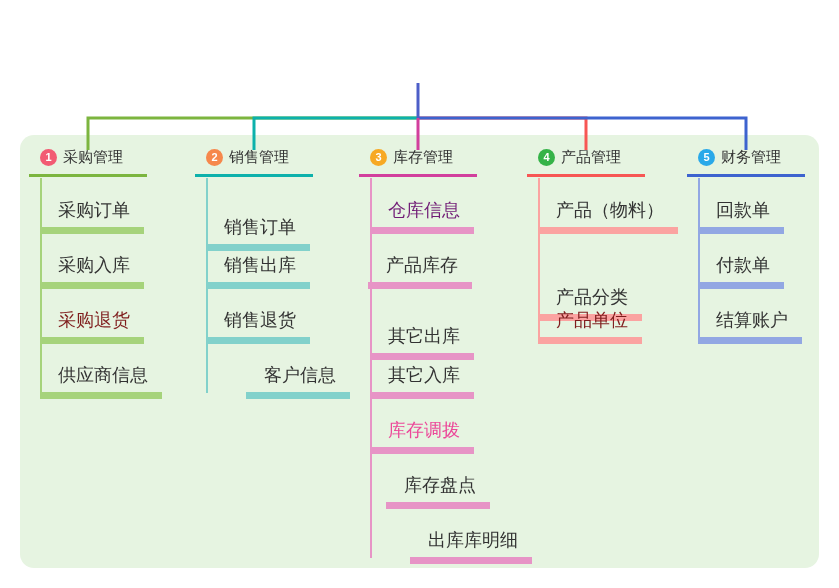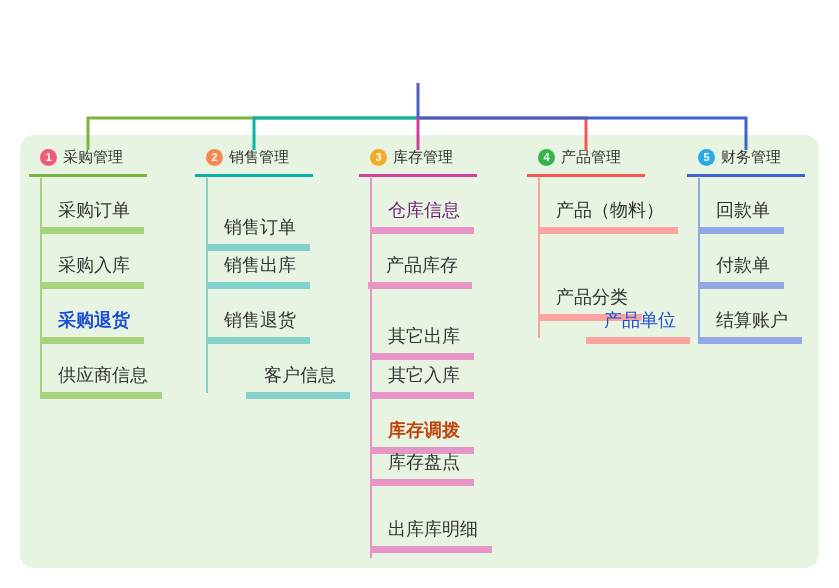--- a/index.html
+++ b/index.html
@@ -61,21 +61,21 @@
     <div class="children">
   <div class="child" style="left: 40px; top: 198px;">
     <span class="child-label" style="border-bottom-color: rgb(166, 211, 123); color: rgb(51, 51, 51);">采购订单</span>
   </div>
 
   <div class="child" style="left: 40px; top: 253px;">
     <span class="child-label" style="border-bottom-color: rgb(166, 211, 123); color: rgb(51, 51, 51);">采购入库</span>
   </div>
 
   <div class="child" style="left: 40px; top: 308px;">
-    <span class="child-label" style="border-bottom-color: rgb(166, 211, 123); color: #1d4ed8; font-weight: bold;">采购退货</span>
+    <span class="child-label" style="border-bottom-color: rgb(166, 211, 123); color: #7f1d1d;">采购退货</span>
   </div>
 
   <div class="child" style="left: 40px; top: 363px;">
     <span class="child-label" style="border-bottom-color: rgb(166, 211, 123); color: rgb(51, 51, 51);">供应商信息</span>
   </div>
 </div>
   </div>
 
   <div class="branch">
     <div class="branch-title" style="left: 195px; border-bottom-color: rgb(13, 177, 171); color: rgb(51, 51, 51);">
@@ -119,28 +119,28 @@
 
   <div class="child" style="left: 370px; top: 324px; text-align: center;">
     <span class="child-label" style="border-bottom-color: rgb(231, 148, 198); color: rgb(51, 51, 51);">其它出库</span>
   </div>
 
   <div class="child" style="left: 370px; top: 363px;">
     <span class="child-label" style="border-bottom-color: rgb(231, 148, 198); color: rgb(51, 51, 51);">其它入库</span>
   </div>
 
   <div class="child" style="left: 370px; top: 418px;">
-    <span class="child-label" style="border-bottom-color: rgb(231, 148, 198); color: #c2410c; font-weight: bold;">库存调拨</span>
+    <span class="child-label" style="border-bottom-color: rgb(231, 148, 198); color: #ec4899;">库存调拨</span>
   </div>
 
-  <div class="child" style="left: 370px; top: 450px;">
+  <div class="child" style="left: 370px; top: 473px; padding-left: 16px;">
     <span class="child-label" style="border-bottom-color: rgb(231, 148, 198); color: rgb(51, 51, 51);">库存盘点</span>
   </div>
 
-  <div class="child" style="left: 370px; top: 517px;">
+  <div class="child" style="left: 370px; top: 528px; padding-left: 40px;">
     <span class="child-label" style="border-bottom-color: rgb(231, 148, 198); color: rgb(51, 51, 51);">出库库明细</span>
   </div>
 </div>
   </div>
 
   <div class="branch">
     <div class="branch-title" style="left: 527px; border-bottom-color: rgb(247, 86, 84); color: rgb(51, 51, 51);">
       <span class="badge" style="background: rgb(53, 179, 72);">4</span>
       <span class="branch-label">产品管理</span>
     </div>
@@ -148,21 +148,21 @@
     <div class="children">
   <div class="child" style="left: 538px; top: 198px;">
     <span class="child-label" style="border-bottom-color: rgb(251, 163, 161); color: rgb(51, 51, 51);">产品（物料）</span>
   </div>
 
   <div class="child" style="left: 538px; top: 253px; margin-top: 32px;">
     <span class="child-label" style="border-bottom-color: rgb(251, 163, 161); color: rgb(51, 51, 51);">产品分类</span>
   </div>
 
   <div class="child" style="left: 538px; top: 308px;">
-    <span class="child-label" style="border-bottom-color: rgb(251, 163, 161); color: #1d4ed8; margin-left: 48px;">产品单位</span>
+    <span class="child-label" style="border-bottom-color: rgb(251, 163, 161); color: #7f1d1d;">产品单位</span>
   </div>
 </div>
   </div>
 
   <div class="branch">
     <div class="branch-title" style="left: 687px; border-bottom-color: rgb(61, 99, 207); color: rgb(51, 51, 51);">
       <span class="badge" style="background: rgb(42, 169, 233);">5</span>
       <span class="branch-label">财务管理</span>
     </div>
     <div class="spine" style="left: 698px; top: 178px; height: 160px; background: rgb(146, 167, 227);"></div>

